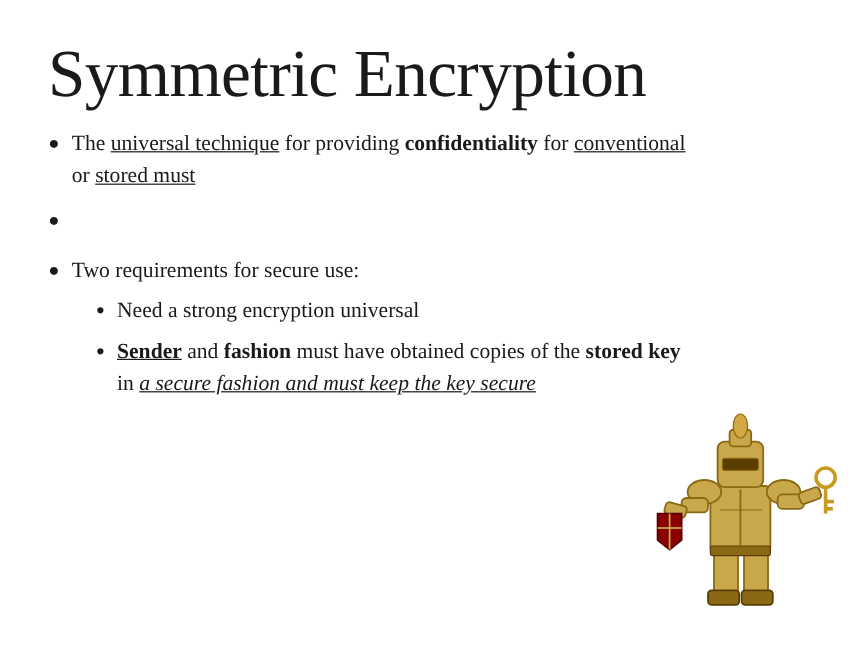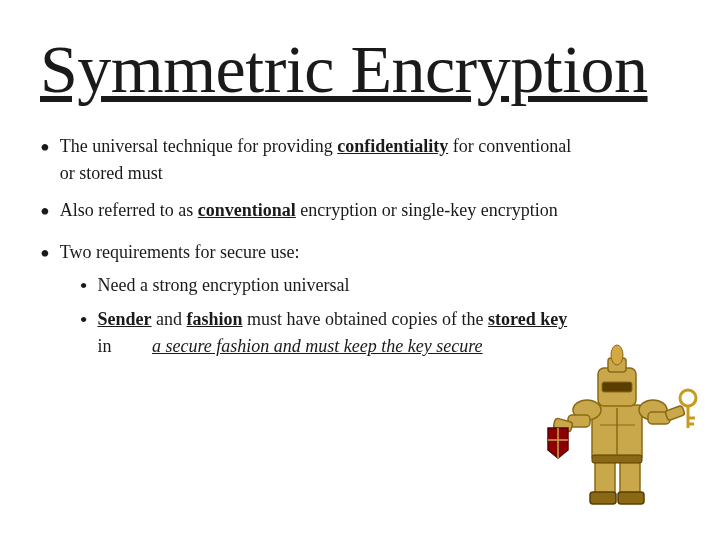--- a/index.html
+++ b/index.html
@@ -14,27 +14,26 @@
     }
 
     .slide {
       width: 720px;
       height: 540px;
       padding: 30px 40px 20px 40px;
       position: relative;
     }
 
     .title {
-      font-size: 68px;
+      font-size: 56px;
       font-weight: normal;
       color: #1a1a1a;
-      margin-bottom: 24px;
+      margin-bottom: 12px;
       letter-spacing: -0.5px;
       font-family: 'Times New Roman', Times, serif;
-      text-decoration: underline;
     }
 
     .content {
       font-size: 18px;
       color: #1a1a1a;
       line-height: 1.5;
       max-width: 540px;
     }
 
     .bullet-level1 {
@@ -63,36 +62,35 @@
       line-height: 1.3;
       margin-right: 10px;
       flex-shrink: 0;
     }
 
     .bullet-text {
       flex: 1;
     }
 
     .underline {
+      text-decoration: underline;
     }
 
     .bold {
       font-weight: bold;
       text-decoration: underline;
     }
 
     .bold-underline {
       font-weight: bold;
-      text-decoration: underline;
     }
 
     .italic-underline {
       font-style: italic;
       text-decoration: underline;
-      margin-left: 36px;
     }
 
     .sub-bullets {
       margin-top: 6px;
     }
 
     .knight-image {
       position: absolute;
       right: 20px;
       bottom: 20px;
@@ -116,23 +114,20 @@
 
     <div class="bullet-level1">
       <span class="bullet-dot">•</span>
       <span class="bullet-text">
         The <span class="underline">universal technique</span> for providing <span class="bold-underline">confidentiality</span> for <span class="underline">conventional</span> or <span class="underline">stored must</span>
       </span>
     </div>
 
     <div class="bullet-level1">
       <span class="bullet-dot">•</span>
-      <span class="bullet-text">
-        Also referred to as <span class="bold-underline">conventional</span> encryption or <span class="underline">single-key</span> encryption
-      </span>
     </div>
 
     <div class="bullet-level1">
       <span class="bullet-dot">•</span>
       <span class="bullet-text">
         Two requirements for secure use:
         <div class="sub-bullets">
 
           <div class="bullet-level2">
             <span class="bullet-dot">•</span>

